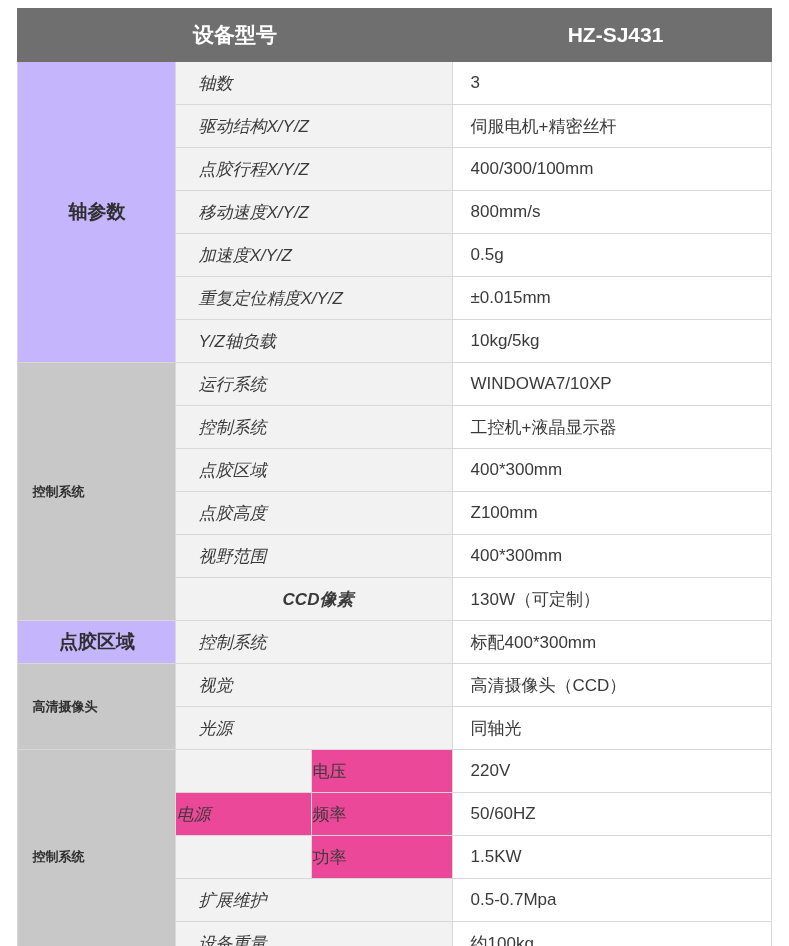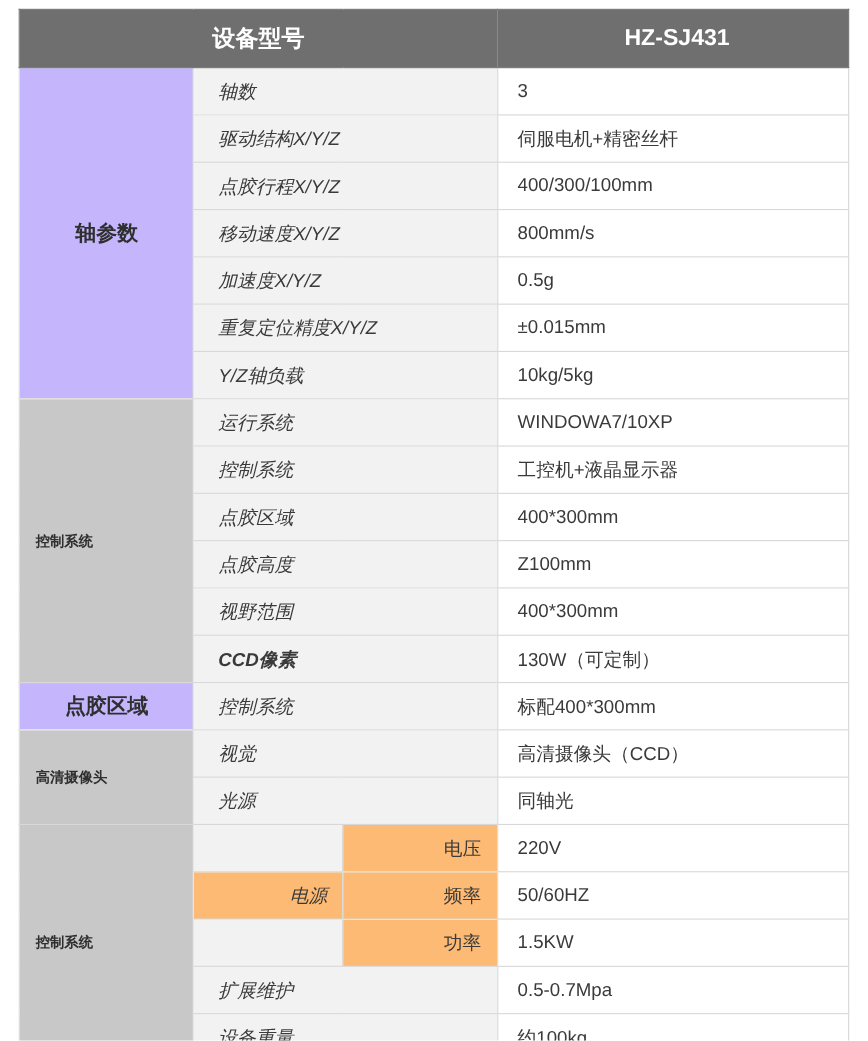--- a/index.html
+++ b/index.html
@@ -62,27 +62,28 @@
   }
   
   td.param {
     background: #f2f2f2;
     text-align: left;
     padding-left: 22px;
     font-style: italic;
   }
   td.param-bold {
     font-weight: bold;
+    text-align: center;
   }
   td.param-blank {
     background: #f2f2f2;
   }
   td.param-sub {
-    background: #fdba74;
-    text-align: right;
+    background: #ec4899;
+    text-align: left;
     padding-left: 0;
   }
   
   td.value {
     background: #ffffff;
     text-align: left;
     padding-left: 18px;
   }
   .col-group { width: 158px; }
   .col-param { width: 136px; }

